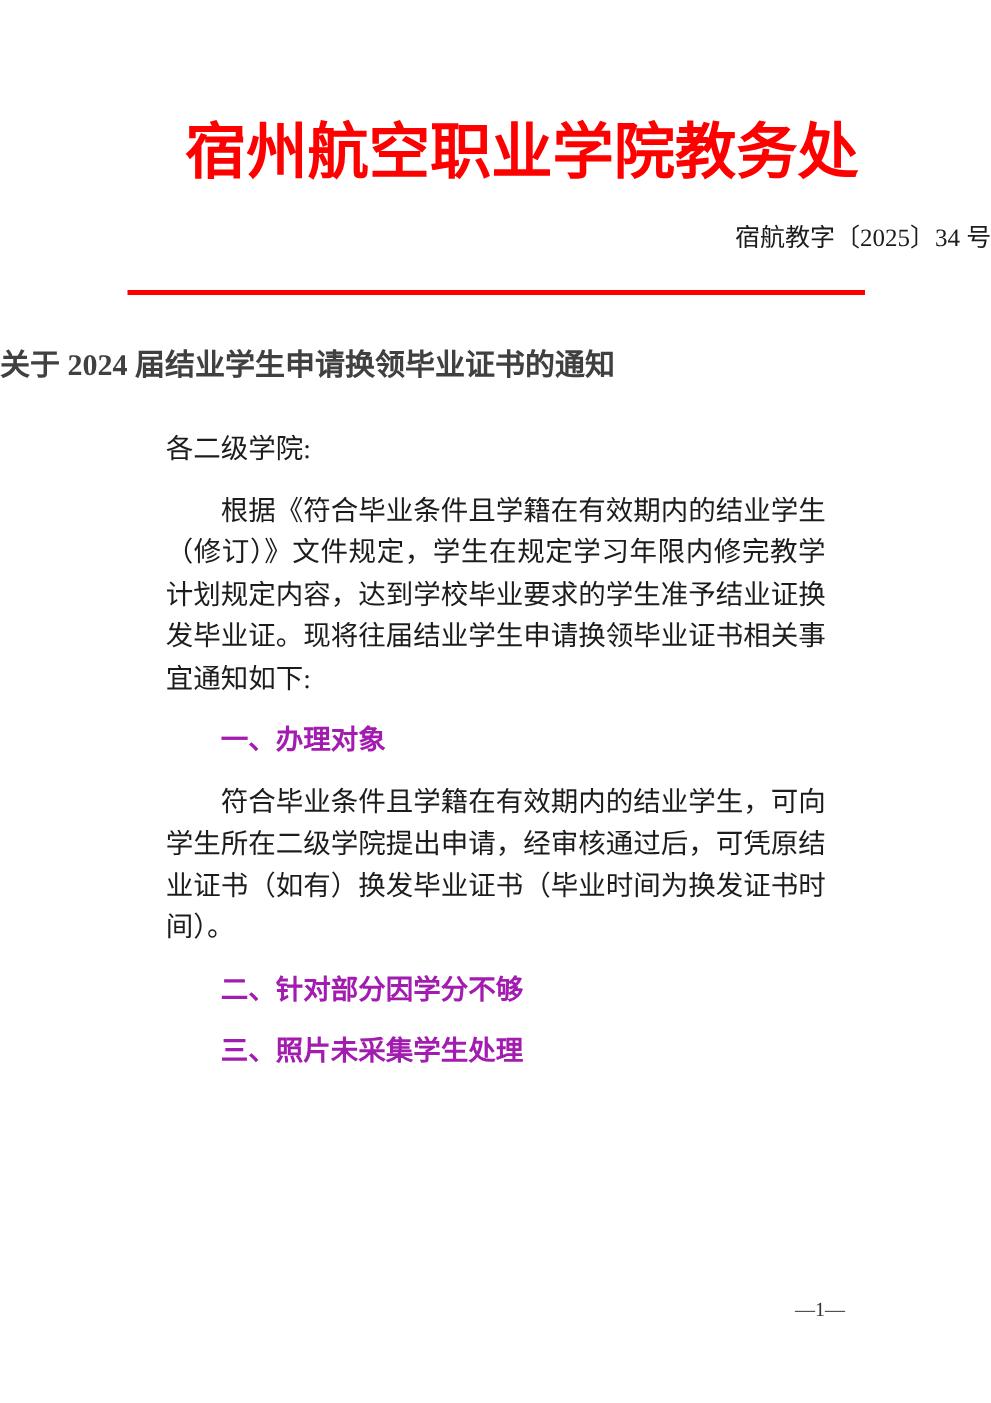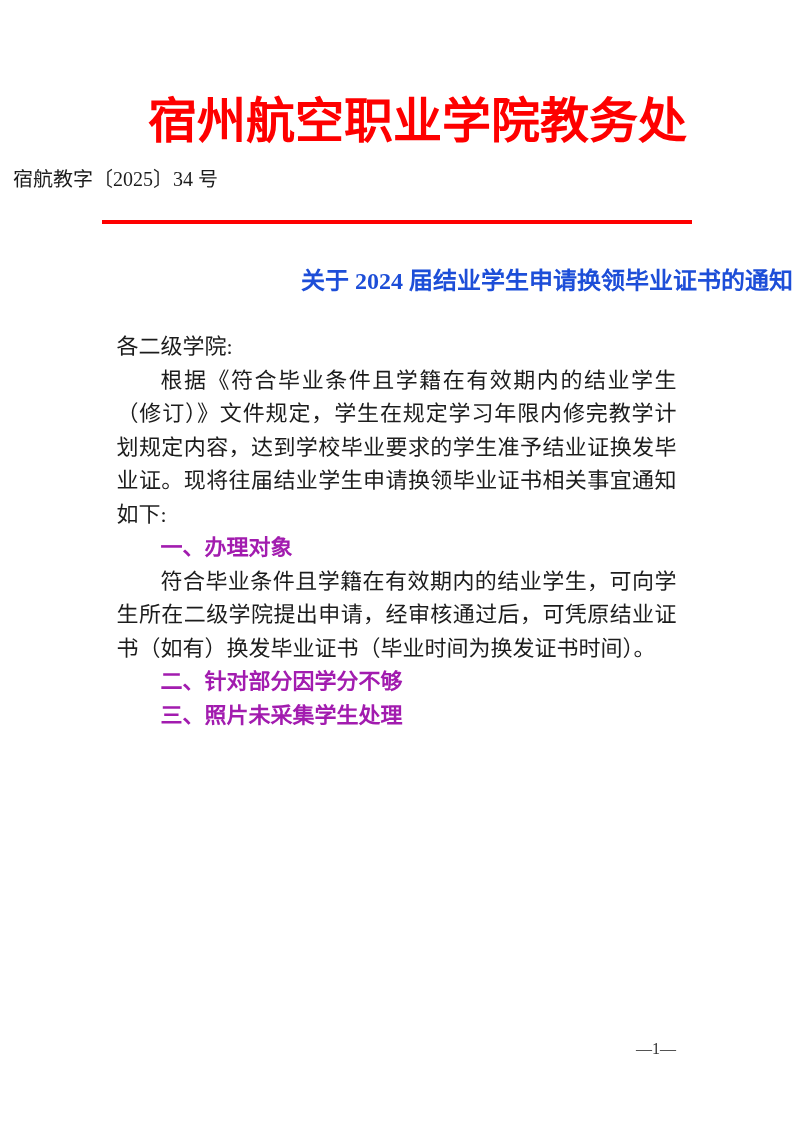--- a/index.html
+++ b/index.html
@@ -23,51 +23,51 @@
     text-align: center;
     color: #fe0000;
     font-size: 49px;
     line-height: 56px;
     font-weight: bold;
     letter-spacing: 0px;
     font-family: "Liberation Serif", "DejaVu Serif", serif;
     padding-left: 42px;
   }
   .doc-number {
-    margin-top: 16px;
-    text-align: left;
+    margin-top: 28px;
+    text-align: right;
     font-size: 20px;
     line-height: 26px;
     color: #1c1c1c;
     padding-left: 13px;
   }
   .red-line {
     width: 590px;
     height: 4px;
     background: #fe0000;
     margin: 28px auto 0 auto;
   }
   .notice-title {
     margin: 42px 0 0 0;
-    text-align: right;
+    text-align: left;
     font-size: 24px;
     line-height: 30px;
     font-weight: bold;
-    color: #1d4ed8;
+    color: #404040;
   }
   .content {
     width: 560px;
     margin: 34px auto 0 auto;
     font-size: 22px;
     line-height: 33.5px;
     text-align: justify;
     color: #1c1c1c;
   }
   .content p {
-    margin: 0;
+    margin: 16px;
   }
   .indent {
     text-indent: 2em;
   }
   .section-heading {
     margin: 0;
     font-size: 22px;
     line-height: 33.5px;
     font-weight: bold;
     text-indent: 2em;

